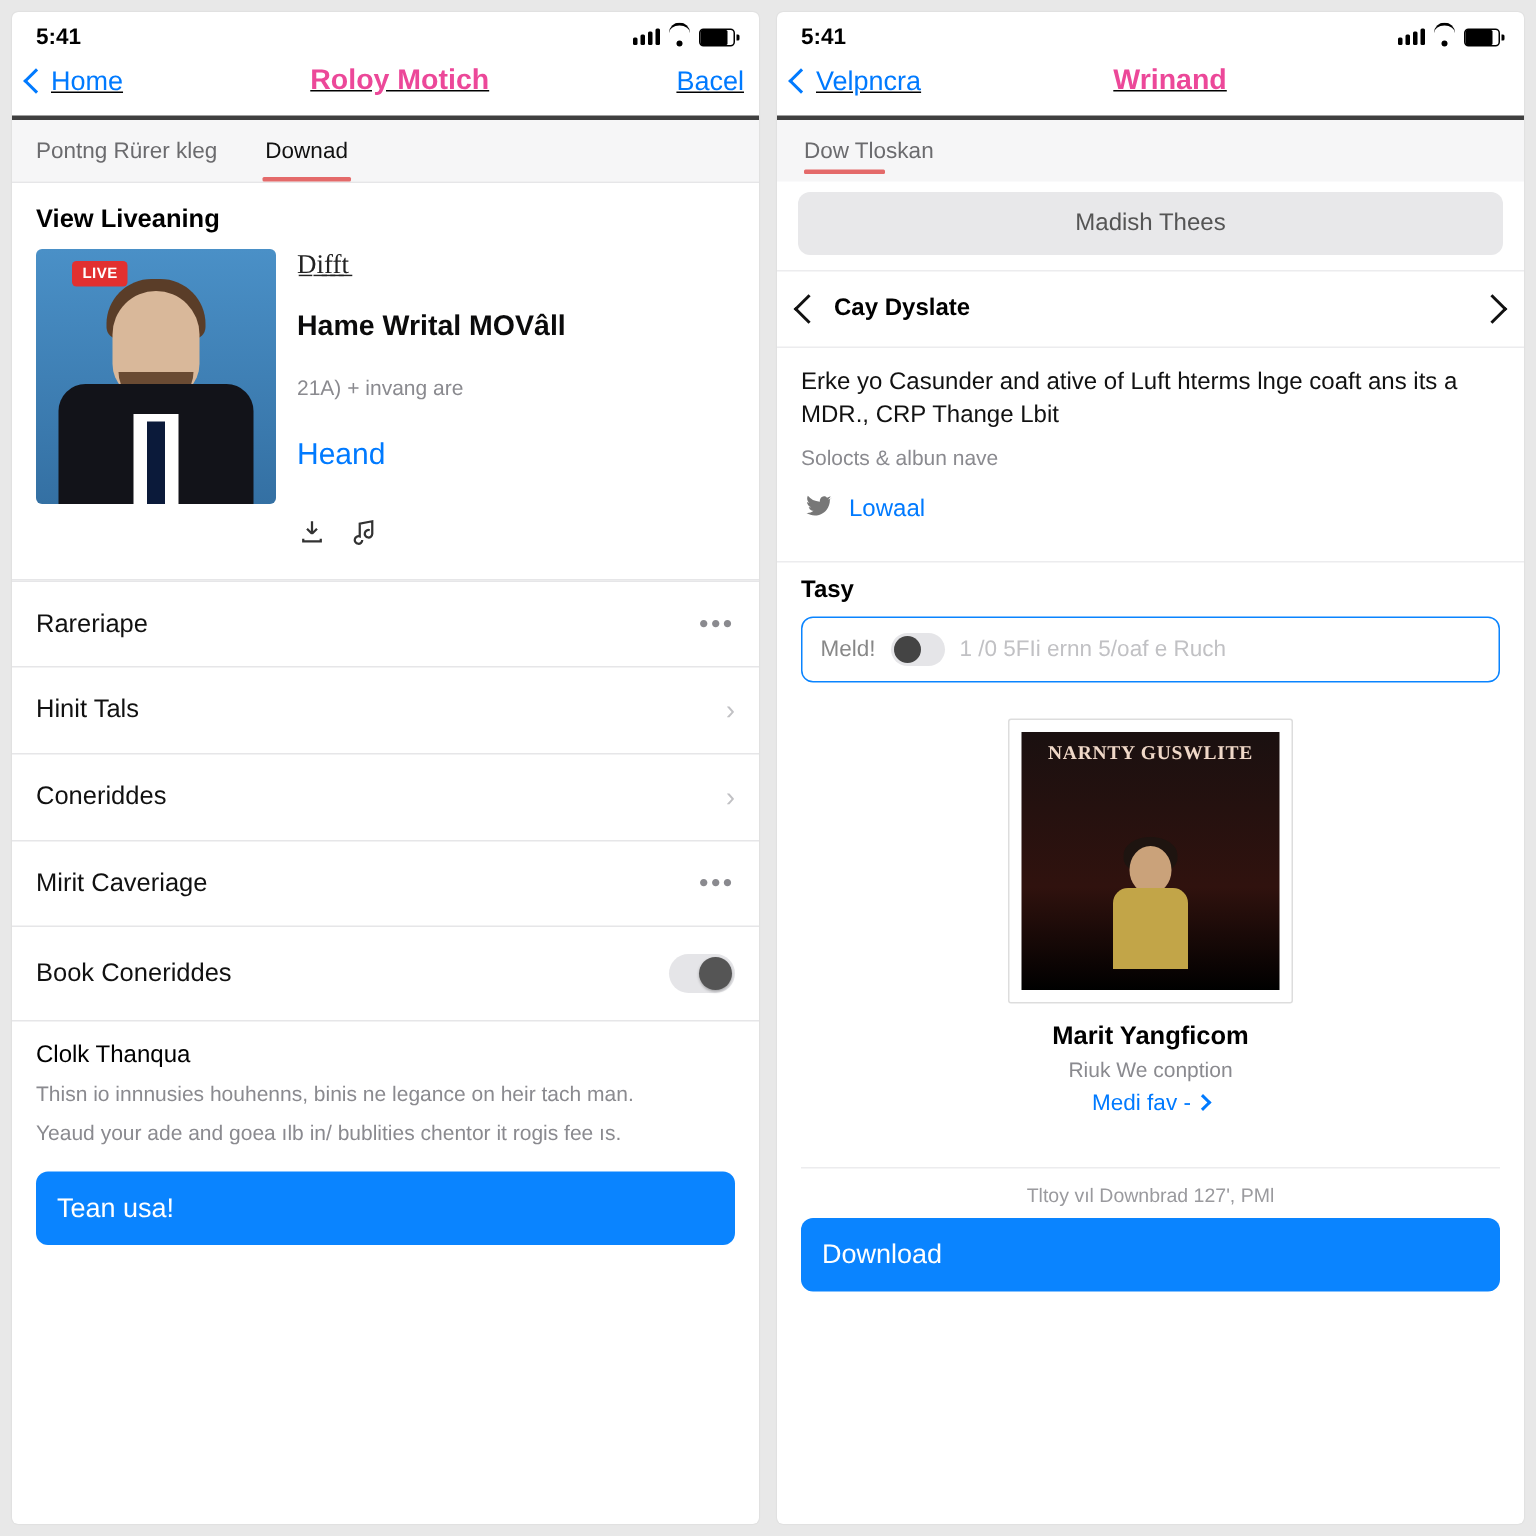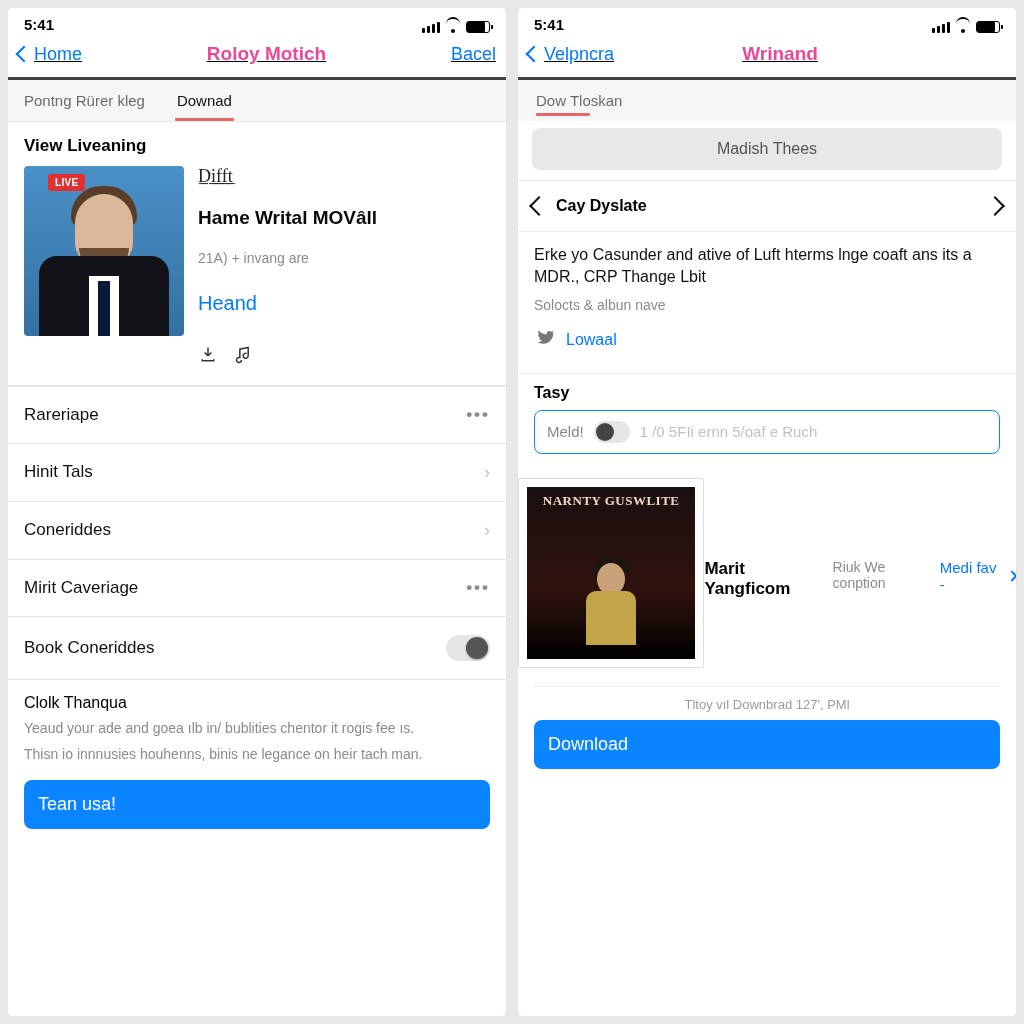--- a/index.html
+++ b/index.html
@@ -1,18 +1,18 @@
 <!DOCTYPE html>
 <html><head>
 <meta charset="utf-8">
 <style>
 * { box-sizing: border-box; margin: 0; padding: 0; }
 body { font-family: -apple-system, "Helvetica Neue", Arial, sans-serif; background: #e8e8e8; width: 1024px; height: 1024px; display: flex; gap: 12px; padding: 8px; }
 .phone { flex: 1; background: #fff; border-radius: 4px; display: flex; flex-direction: column; overflow: hidden; box-shadow: 0 0 1px rgba(0,0,0,.15); }
-.status-bar { display: flex; justify-content: space-between; align-items: flex-end; padding: 8px 16px 4px; font-size: 15px; font-weight: 600; }
+.status-bar { display: flex; justify-content: space-between; align-items: center; padding: 8px 16px 4px; font-size: 15px; font-weight: 600; }
 .status-icons { display: flex; gap: 5px; align-items: center; }
 .sig { display:inline-flex; gap:2px; align-items:flex-end;}
 .sig i{display:inline-block;width:3px;background:#000;border-radius:1px}.sig i:nth-child(1){height:5px}.sig i:nth-child(2){height:7px}.sig i:nth-child(3){height:9px}.sig i:nth-child(4){height:11px}
 .wifi { width:16px;height:12px;position:relative;}
 .wifi::before{content:'';position:absolute;bottom:0;left:50%;width:4px;height:4px;background:#000;border-radius:50%;transform:translateX(-50%);}
 .wifi::after{content:'';position:absolute;bottom:0;left:50%;width:14px;height:14px;border:2px solid #000;border-bottom:none;border-left:none;border-right:none;border-radius:14px 14px 0 0;transform:translateX(-50%);}
 .batt{width:24px;height:12px;border:1.5px solid #000;border-radius:3px;position:relative}
 .batt::after{content:'';position:absolute;right:-4px;top:3px;width:2px;height:4px;background:#000;border-radius:0 1px 1px 0}
 .batt i{display:block;height:100%;width:80%;background:#000;border-radius:1px}
 .nav { display:flex; align-items:center; justify-content:space-between; padding:6px 10px 12px; border-bottom:3px solid #404040;text-decoration:underline;}
@@ -63,21 +63,21 @@
 .desc-block{padding:12px 16px 6px;border-bottom:1px solid #ececee}
 .desc-t{font-size:16px;line-height:1.4;color:#111;margin-bottom:8px}
 .desc-s{font-size:14px;color:#8a8a8f;margin-bottom:14px}
 .share{display:flex;align-items:center;gap:10px;color:#007aff;font-size:16px;margin-bottom:14px}
 .bird svg{width:22px;height:22px;fill:#777}
 .label-t{padding:10px 16px 8px;font-weight:600;font-size:16px}
 .input-row{margin:0 16px 14px;border:1.5px solid #0a84ff;border-radius:8px;padding:10px 12px;display:flex;align-items:center;gap:10px}
 .input-row .plh{color:#c1c1c4;font-size:15px;flex:1}
 .mini-t{width:36px;height:22px;border-radius:12px;background:#e5e5e8;position:relative}
 .mini-t::after{content:'';position:absolute;width:18px;height:18px;border-radius:50%;background:#444;top:2px;left:2px}
-.album{margin:10px auto 4px;display:flex;flex-direction:row;align-items:center}
+.album{margin:10px auto 20px;display:flex;flex-direction:column;align-items:center}
 .cover{width:190px;height:190px;border:1px solid #ddd;border-radius:2px;padding:8px;background:#fff}
 .cover-in{width:100%;height:100%;background:linear-gradient(180deg,#1a1010 0%,#30120e 60%,#000 100%);position:relative;display:flex;flex-direction:column;align-items:center;justify-content:flex-start}
 .cover-title{color:#f0d8c8;font-weight:800;font-size:13px;letter-spacing:.5px;margin-top:6px;font-family:serif}
 .guy{width:70px;height:82px;position:absolute;bottom:14px;left:50%;transform:translateX(-50%)}
 .ghead{width:28px;height:32px;background:#caa27a;border-radius:50%;position:absolute;top:0;left:50%;transform:translateX(-50%)}
 .ghair{width:36px;height:24px;background:#1e1410;border-radius:50% 50% 40% 40%;position:absolute;top:-6px;left:50%;transform:translateX(-50%)}
 .gbody{width:50px;height:54px;background:#c2a548;border-radius:10px 10px 0 0;position:absolute;bottom:0;left:50%;transform:translateX(-50%)}
 .album-name{font-weight:600;font-size:17px;margin-top:12px}
 .album-sub{font-size:14px;color:#8a8a8f;margin-top:4px}
 .album-link{color:#007aff;font-size:15px;margin-top:6px;display:flex;align-items:center;gap:4px}
@@ -159,22 +159,22 @@
   <div class="row">
     <span>Mirit Caveriage</span>
     <span class="dots">•••</span>
   </div>
   <div class="row">
     <span>Book Coneriddes</span>
     <span class="toggle"></span>
   </div>
   <div class="footer-block">
     <div class="ft">Clolk Thanqua</div>
+    <div class="fdesc">Thisn io innnusies houhenns, binis ne legance on heir tach man.</div>
     <div class="fdesc">Yeaud your ade and goea ılb in/ bublities chentor it rogis fee ıs.</div>
-    <div class="fdesc">Thisn io innnusies houhenns, binis ne legance on heir tach man.</div>
   </div>
   <div class="primary-btn">Tean usa!</div>
 </div>
 
 <div class="phone">
   <div class="status-bar">
     <span>5:41</span>
     <span class="status-icons">
       <span class="sig">
           <i></i>

